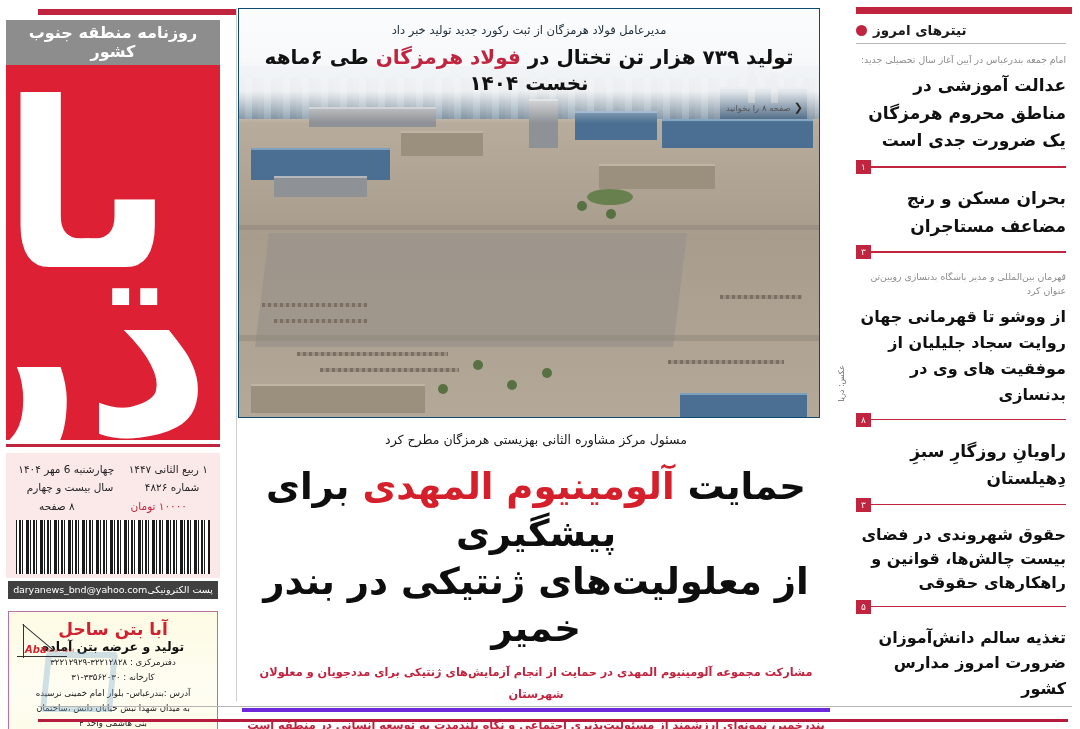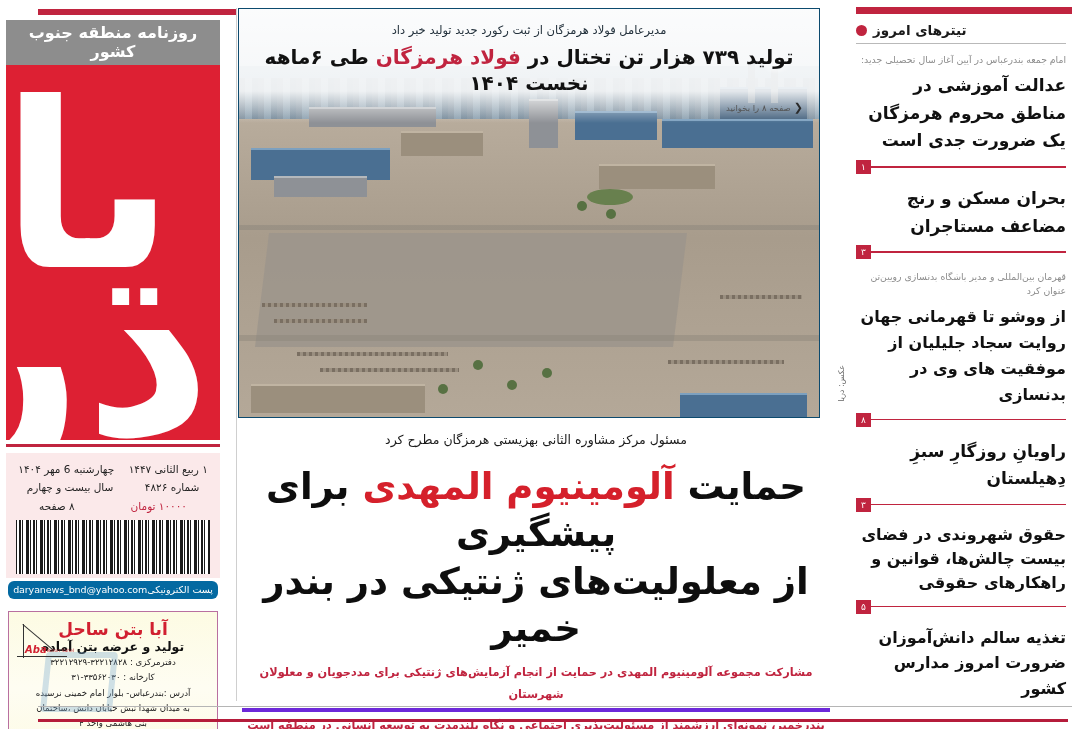--- a/index.html
+++ b/index.html
@@ -355,28 +355,27 @@
   .barcode {
     height: 54px;
     margin: 5px 2px 0 2px;
     background: repeating-linear-gradient(90deg,
       #1a1a1a 0 1px, #fff 1px 3px,
       #1a1a1a 3px 5px, #fff 5px 6px,
       #1a1a1a 6px 7px, #fff 7px 10px,
       #1a1a1a 10px 13px, #fff 13px 14px);
   }
   .mh-email {
-    background: #0369a1;
+    background: #404040;
     color: #fff;
     font-size: 9.5px;
     text-align: center;
     padding: 3px 0 4px 0;
     margin: 3px 2px 0 2px;
     letter-spacing: -0.1px;
-    border-radius: 6px;
   }
 
   
   .ad {
     margin: 12px 2px 0 2px;
     border: 1.5px solid #b96fa0;
     background: linear-gradient(#fdfbe3, #fefdf2 55%, #fdfbe6);
     padding: 7px 8px 8px 8px;
     position: relative;
     height: 140px;

